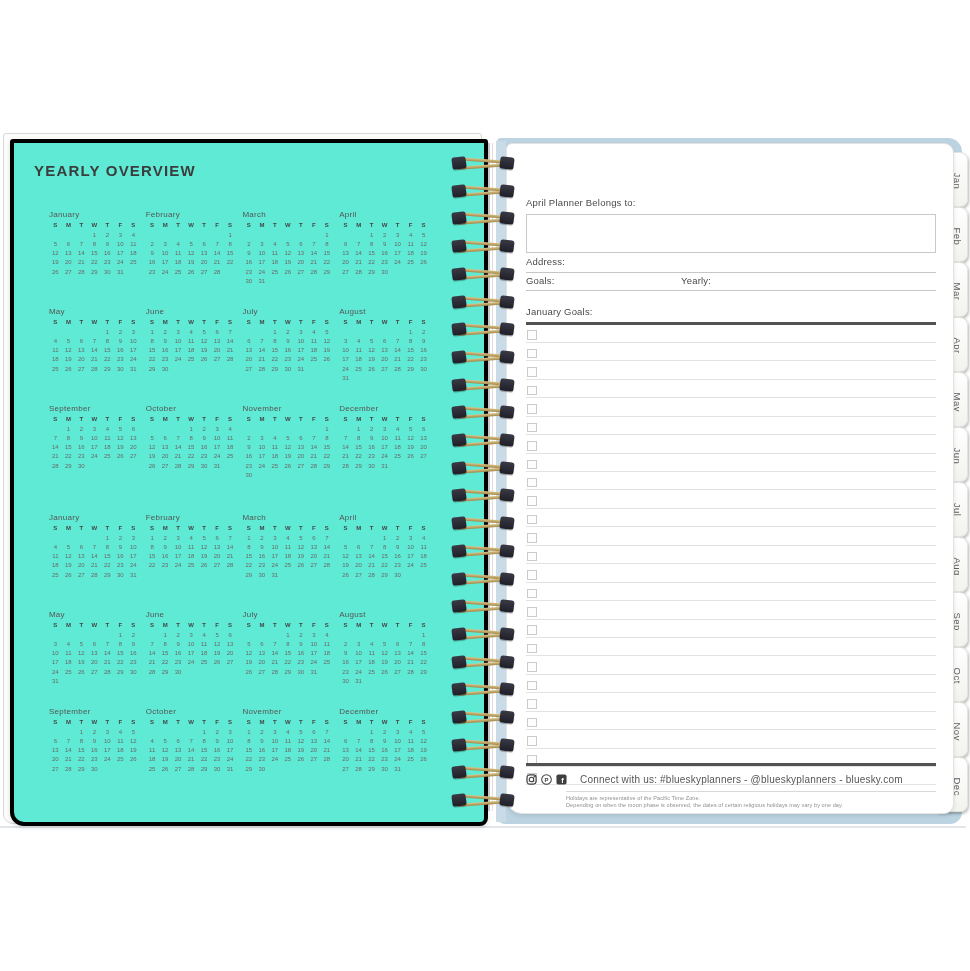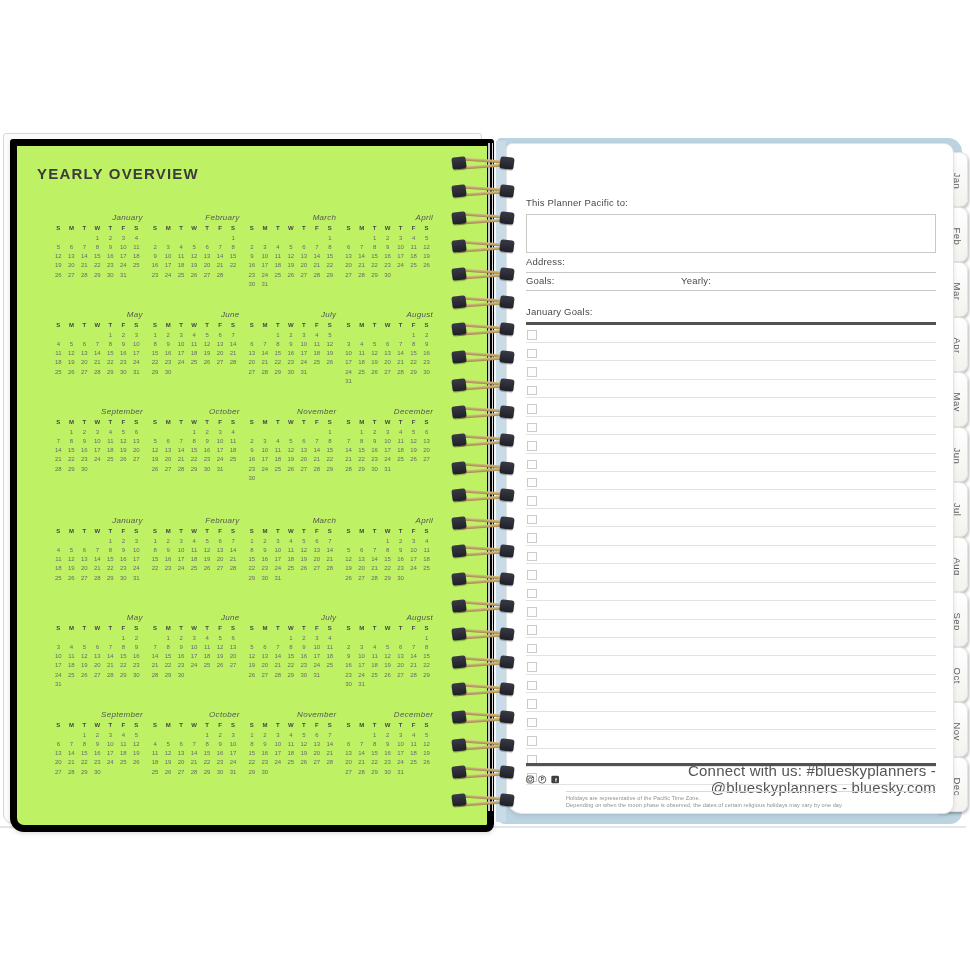--- a/index.html
+++ b/index.html
@@ -17,31 +17,31 @@
   #tabs{position:absolute;left:0;top:0;width:970px;height:971px;z-index:2;pointer-events:none;}
   .tab{position:absolute;left:938px;width:29px;height:53px;background:linear-gradient(180deg,#ffffff,#f2f2ee);
        border:1px solid #e3e3df;border-left:none;border-radius:0 8px 8px 0;
        box-shadow:1px 2px 3px rgba(0,0,0,.28);display:flex;align-items:center;justify-content:flex-end;}
   .tab span{display:block;transform:rotate(90deg);font-size:9.5px;color:#5f5f5f;letter-spacing:.5px;
             width:14px;text-align:center;margin-right:3px;}
 
   
   .left-back{position:absolute;left:3px;top:133px;width:477px;height:689px;background:#fcfcfb;
              border:1px solid #d7d7d5;border-radius:3px 3px 6px 10px;z-index:1;}
-  .left-page{position:absolute;left:10px;top:139px;width:470px;height:679px;background:#bef264;
-             border:7px solid #000000;border-radius:3px 3px 8px 14px;z-index:3;
+  .left-page{position:absolute;left:10px;top:139px;width:470px;height:679px;background:#5eead4;
+             border:4px solid #000000;border-radius:3px 3px 8px 14px;z-index:3;
              box-shadow:0 2px 4px rgba(0,0,0,.12);}
   .lp-title{position:absolute;left:20px;top:19px;font-size:15px;font-weight:600;letter-spacing:1.2px;color:#3c3c3c;}
   .year-block{position:absolute;left:20px;width:416px;}
   .yb-0{top:59px;} .yb-1{top:362px;}
   .year-head{text-align:center;font-size:8.5px;color:#4a4a4a;letter-spacing:.5px;padding-bottom:3px;
              border-bottom:1.2px solid #4f4f4f;}
   .months-grid{display:grid;grid-template-columns:repeat(4,96.75px);row-gap:21px;margin-left:12px;margin-top:8px;}
   .month-cell{width:91px;margin:0 auto;height:76px;}
-  .m-name{text-align:right;font-size:8px;color:#555;letter-spacing:.3px;height:10px;margin-bottom:1px;font-style:italic;}
+  .m-name{text-align:left;font-size:8px;color:#555;letter-spacing:.3px;height:10px;margin-bottom:1px;}
   .dow,.days{display:grid;grid-template-columns:repeat(7,13px);}
   .dow span{font-size:6px;line-height:9.5px;text-align:center;color:#454545;font-weight:600;}
   .days span{font-size:6px;line-height:9.3px;text-align:center;color:#6a6a6a;}
 
   
   .right-page{position:absolute;left:506px;top:143px;width:446px;height:669px;background:#ffffff;
               border:1px solid #e3e3e1;border-radius:6px 10px 10px 16px;z-index:3;
               box-shadow:0 2px 4px rgba(0,0,0,.10);}
   .rp-label{position:absolute;font-size:9.5px;color:#4a4a4a;letter-spacing:.2px;}
   .lbl-belongs{left:19px;top:53px;}
@@ -52,21 +52,21 @@
   .rule{position:absolute;left:19px;width:410px;height:1px;background:#c6c6c6;}
   .addr-rule{top:128px;} .phone-rule{top:146px;}
   .lbl-goals{left:19px;top:162px;}
   .thick{position:absolute;left:19px;width:410px;height:2.5px;background:#525252;}
   .goals-top{top:178px;} .goals-bottom{top:619px;}
   #goals-list{position:absolute;left:19px;top:180.5px;width:410px;}
   .goal-row{height:17.45px;border-bottom:1px solid #e2e2e2;display:flex;align-items:flex-end;}
   .cb{width:7.5px;height:7.5px;border:1px solid #cbcbcb;background:#fdfdfd;margin:0 0 2px 1px;}
   .footer-row{position:absolute;left:19px;top:628px;width:410px;height:14px;display:flex;align-items:center;}
   .footer-row svg{margin-right:4px;}
-  .connect{font-size:15px;color:#555;letter-spacing:.2px;margin-left:9px;text-align:right;}
+  .connect{font-size:10px;color:#555;letter-spacing:.2px;margin-left:9px;}
   .footer-rule{top:647px;left:59px;width:370px;background:#d9d9d9;}
   .fine{position:absolute;left:59px;font-size:5.5px;color:#8f8f8f;letter-spacing:.1px;}
   .fp1{top:651px;} .fp2{top:658px;}
 
   
   .spine-l1{position:absolute;left:488px;top:143px;width:1.5px;height:668px;background:#c9c9c9;z-index:4;}
   .spine-l2{position:absolute;left:492px;top:143px;width:1px;height:668px;background:#dedede;z-index:4;}
   .spine-blue{position:absolute;left:496px;top:141px;width:10px;height:681px;background:#c9dbe7;z-index:4;}
 
   
@@ -1269,21 +1269,21 @@
               <span>29</span>
               <span>30</span>
               <span>31</span>
             </div>
           </div>
         </div>
     </div>
   </div>
 
   <div class="right-page">
-    <div class="rp-label lbl-belongs">This Planner Pacific to:</div>
+    <div class="rp-label lbl-belongs">April Planner Belongs to:</div>
     <div class="name-box"></div>
     <div class="rp-label lbl-addr">Address:</div>
     <div class="rule addr-rule"></div>
     <div class="rp-label lbl-phone">Goals:</div>
     <div class="rp-label lbl-email">Yearly:</div>
     <div class="rule phone-rule"></div>
     <div class="rp-label lbl-goals">January Goals:</div>
     <div class="thick goals-top"></div>
     <div id="goals-list">
         <div class="goal-row">

